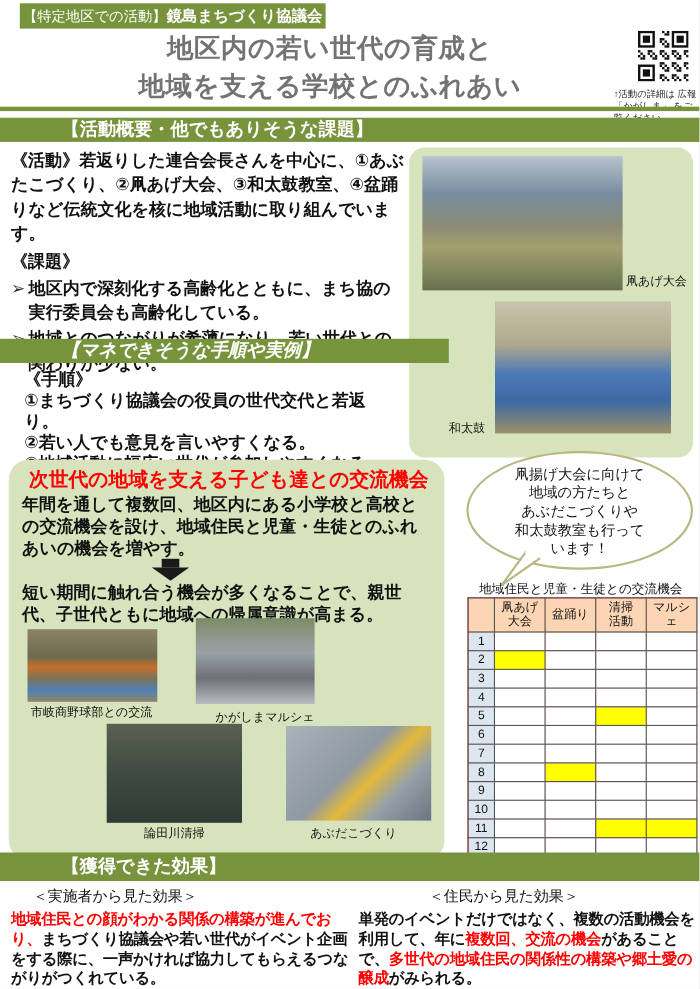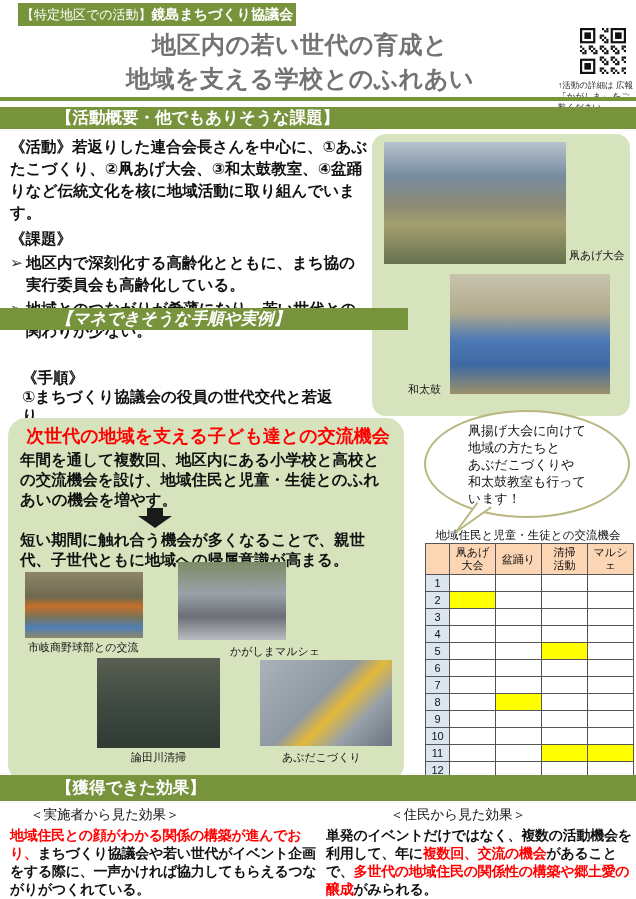--- a/index.html
+++ b/index.html
@@ -37,51 +37,51 @@
     background:#D6E3BC;border-radius:14px;}
   .ph{position:absolute;}
   .ph-kites{left:384px;top:142px;width:182px;height:122px;
     background:linear-gradient(180deg,#b7c3cd 0%,#788ca0 28%,#8b8b74 52%,#a39f6e 68%,#66724e 100%);}
   .cap-kites{position:absolute;left:569px;top:248px;width:64px;font-size:11px;}
   .ph-taiko{left:450px;top:274px;width:160px;height:120px;
     background:linear-gradient(180deg,#c8c3ad 0%,#b0aa8d 32%,#4d79b5 55%,#3f69a3 76%,#9b9168 100%);}
   .cap-taiko{position:absolute;left:408px;top:382px;width:40px;font-size:11px;}
   
   .steps{position:absolute;left:22px;top:336px;width:340px;font-size:15.5px;font-weight:bold;
-    line-height:19px;color:#111;margin-top:32px;}
+    line-height:19px;color:#111;}
   .steps div{margin-top:0;}
   
   .big-panel{position:absolute;left:8px;top:418px;width:396px;height:364px;
     background:#D6E3BC;border-radius:18px;}
   .ex-title{position:absolute;left:12px;top:424px;width:392px;text-align:center;
     color:#FF0000;font-size:18px;font-weight:bold;}
   .ex-para1{position:absolute;left:20px;top:450px;width:372px;font-size:15.5px;font-weight:bold;
     line-height:20px;color:#111;}
   .arrow-down{position:absolute;left:138px;top:508px;width:34px;height:20px;}
   .arrow-down .stem{position:absolute;left:9px;top:0;width:16px;height:8px;background:#1a1a1a;}
   .arrow-down .head{position:absolute;left:0;top:8px;width:0;height:0;
     border-left:17px solid transparent;border-right:17px solid transparent;border-top:12px solid #1a1a1a;}
   .ex-para2{position:absolute;left:20px;top:530px;width:372px;font-size:15.5px;font-weight:bold;
     line-height:20px;color:#111;}
   .ph-baseball{left:25px;top:572px;width:118px;height:66px;
     background:linear-gradient(180deg,#8d8468 0%,#6e6a4f 38%,#c76f2a 52%,#7a7458 68%,#4f7fb5 84%,#8e8668 100%);}
   .cap-baseball{position:absolute;left:28px;top:640px;width:140px;font-size:11px;}
   .ph-marche{left:178px;top:562px;width:108px;height:78px;
     background:linear-gradient(180deg,#7d8b66 0%,#9aa1a8 40%,#6d7076 70%,#b8bcc0 100%);}
-  .cap-marche{position:absolute;left:196px;top:644px;width:100px;font-size:11px;margin-left:34px;}
+  .cap-marche{position:absolute;left:196px;top:644px;width:100px;font-size:11px;}
   .ph-river{left:97px;top:658px;width:123px;height:90px;
     background:linear-gradient(180deg,#5a6052 0%,#3f4a42 50%,#2f3a35 100%);}
   .cap-river{position:absolute;left:131px;top:750px;width:70px;font-size:11px;}
   .ph-abudako{left:260px;top:660px;width:132px;height:86px;
     background:linear-gradient(135deg,#aab2ba 0%,#8f99a3 45%,#e3b93a 58%,#97a0a8 74%,#6b7480 100%);}
   .cap-abudako{position:absolute;left:282px;top:750px;width:90px;font-size:11px;}
   
   .bubble{position:absolute;left:424px;top:410px;width:202px;height:104px;background:#fff;
     border:2px solid #b9b782;border-radius:50%;display:flex;align-items:center;justify-content:center;
-    font-size:13px;line-height:17px;font-weight:500;color:#111;z-index:1;}
+    text-align:center;font-size:13px;line-height:17px;font-weight:500;color:#111;z-index:1;}
   .bubble-tail{position:absolute;left:448px;top:500px;z-index:2;}
   
   .sched-title{position:absolute;left:425px;top:528px;width:206px;text-align:center;font-size:11.5px;color:#111;}
   .schedule{position:absolute;left:425px;top:543px;border-collapse:collapse;table-layout:fixed;
     font-size:11px;color:#111;background:#ef4444;}
   .schedule th,.schedule td{border:1px solid #555;padding:0;text-align:center;vertical-align:middle;}
   .schedule thead th{background:#FBD5B4;height:30px;font-weight:normal;white-space:pre-line;line-height:13px;width:45px;}
   .schedule thead th.corner{width:23px;}
   .schedule tbody th.rowlabel{background:#DCE6F1;font-weight:normal;width:23px;height:16px;}
   .schedule tbody td{height:16px;background:#fff;}

